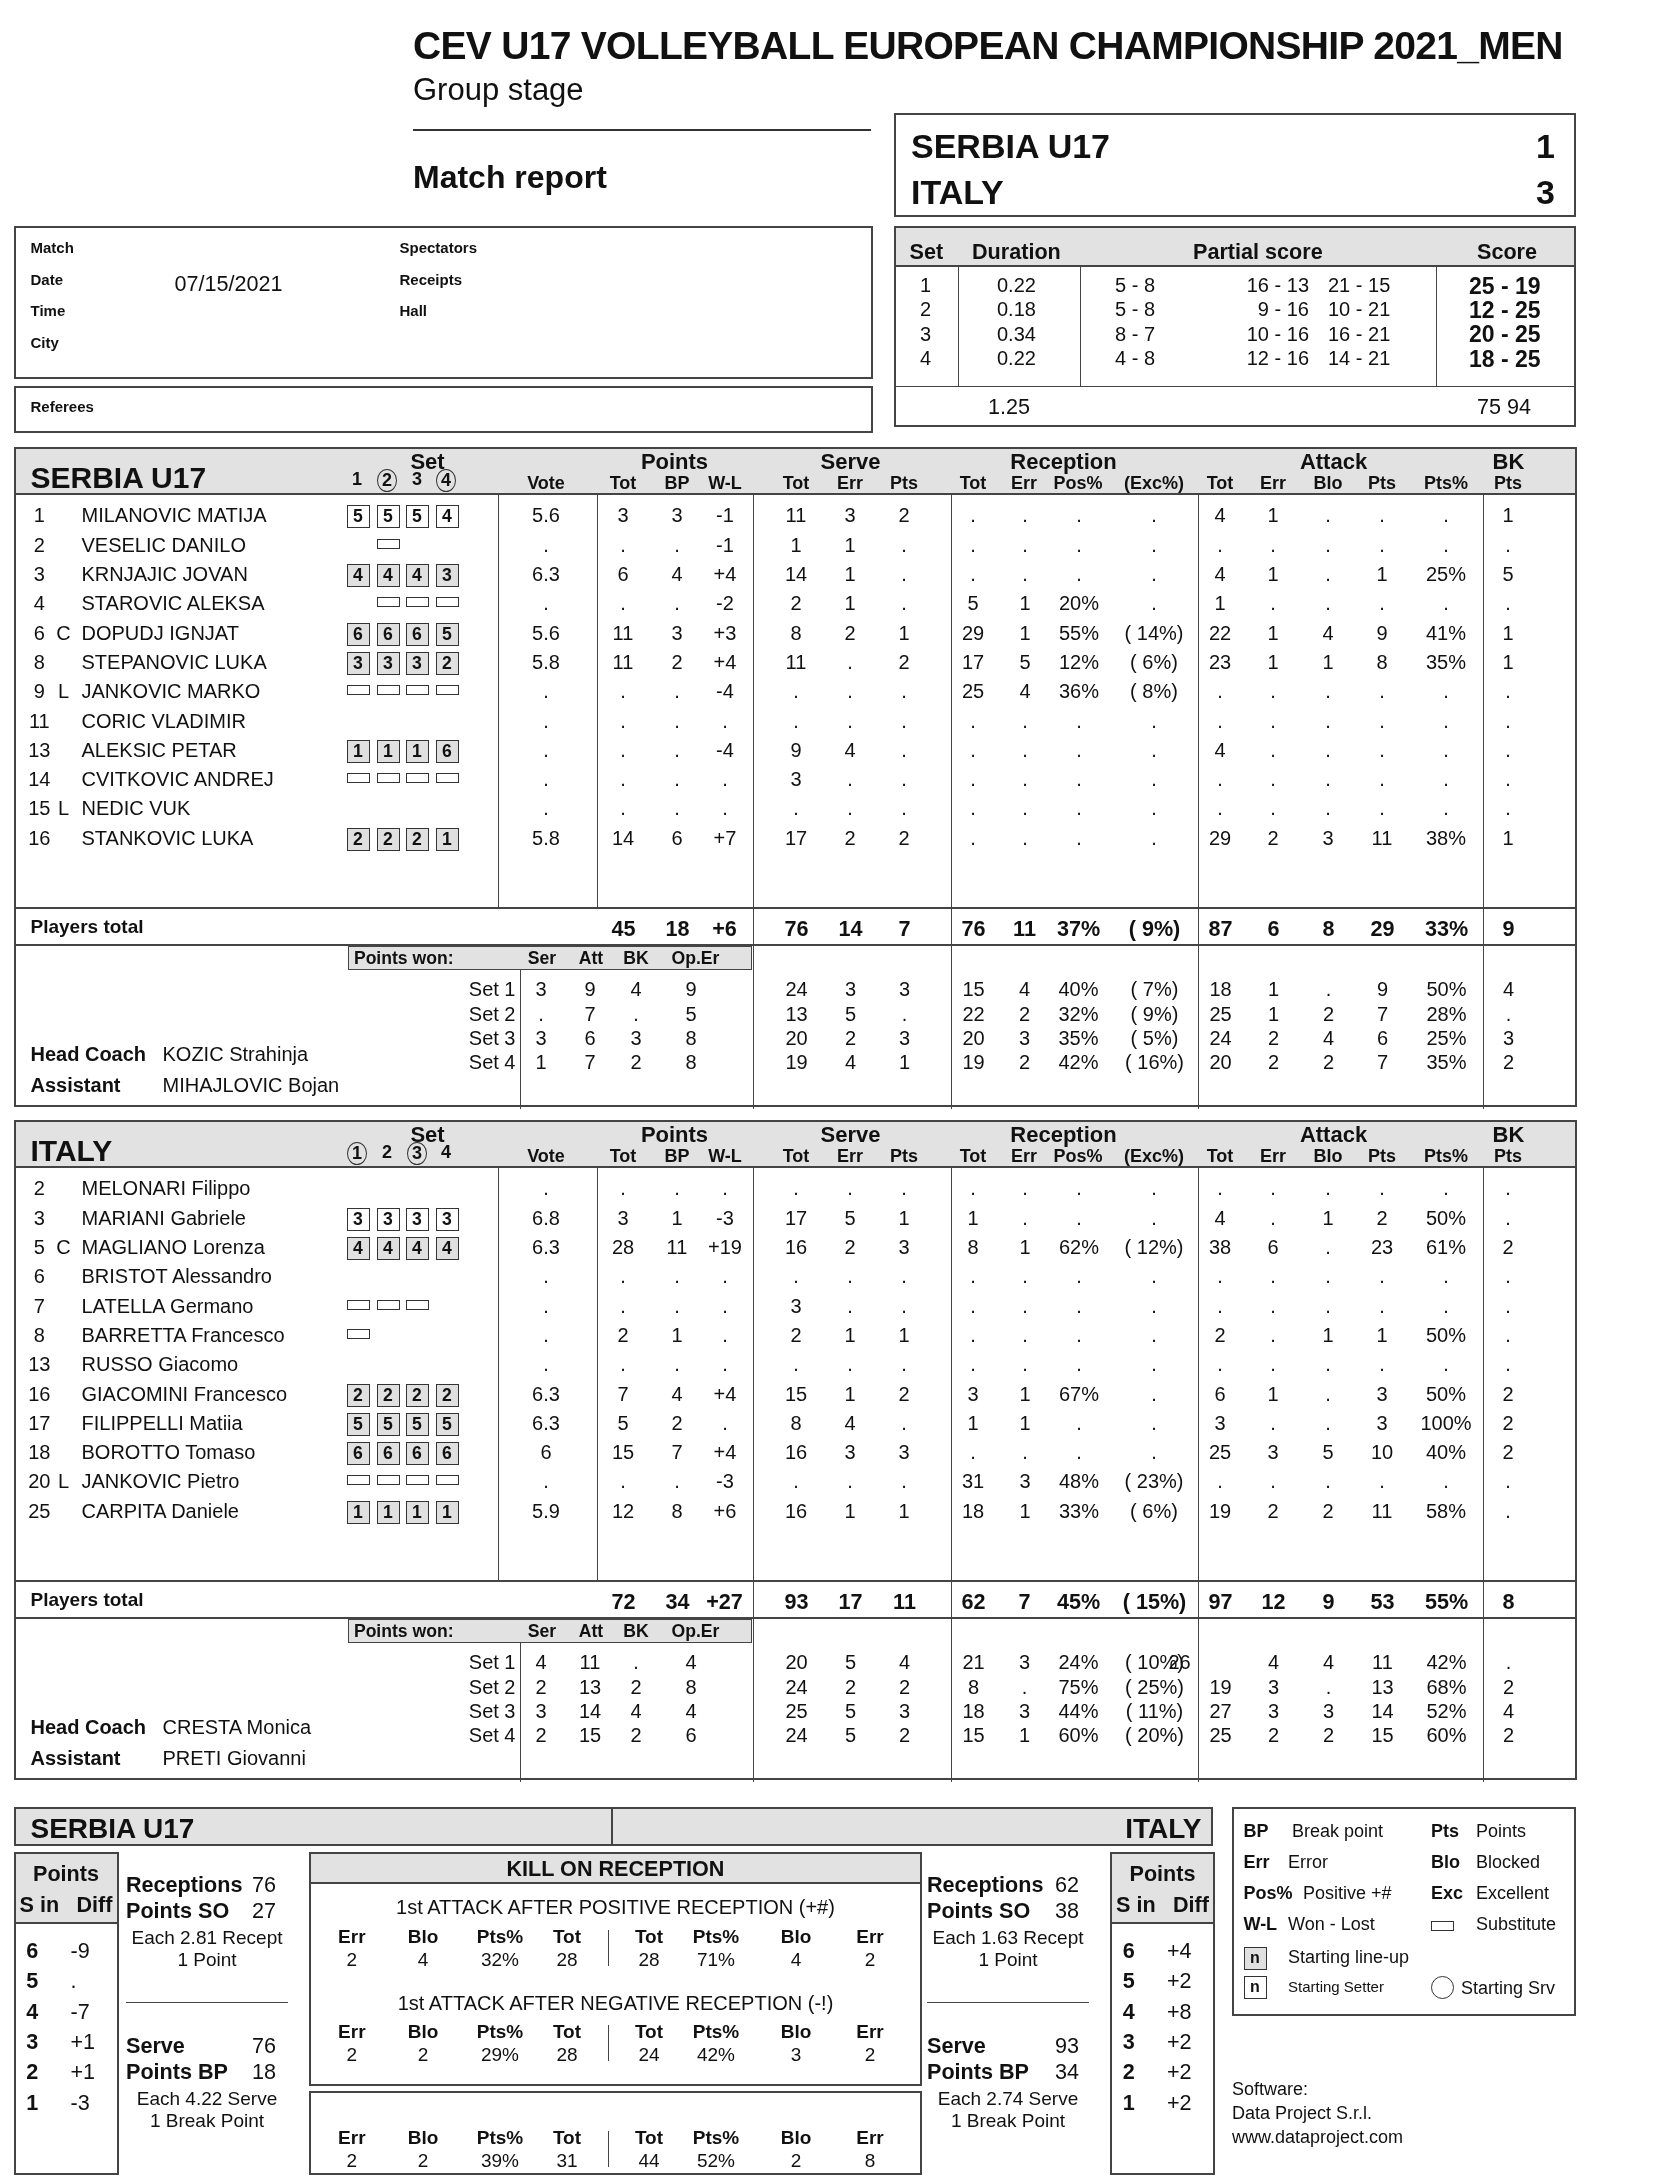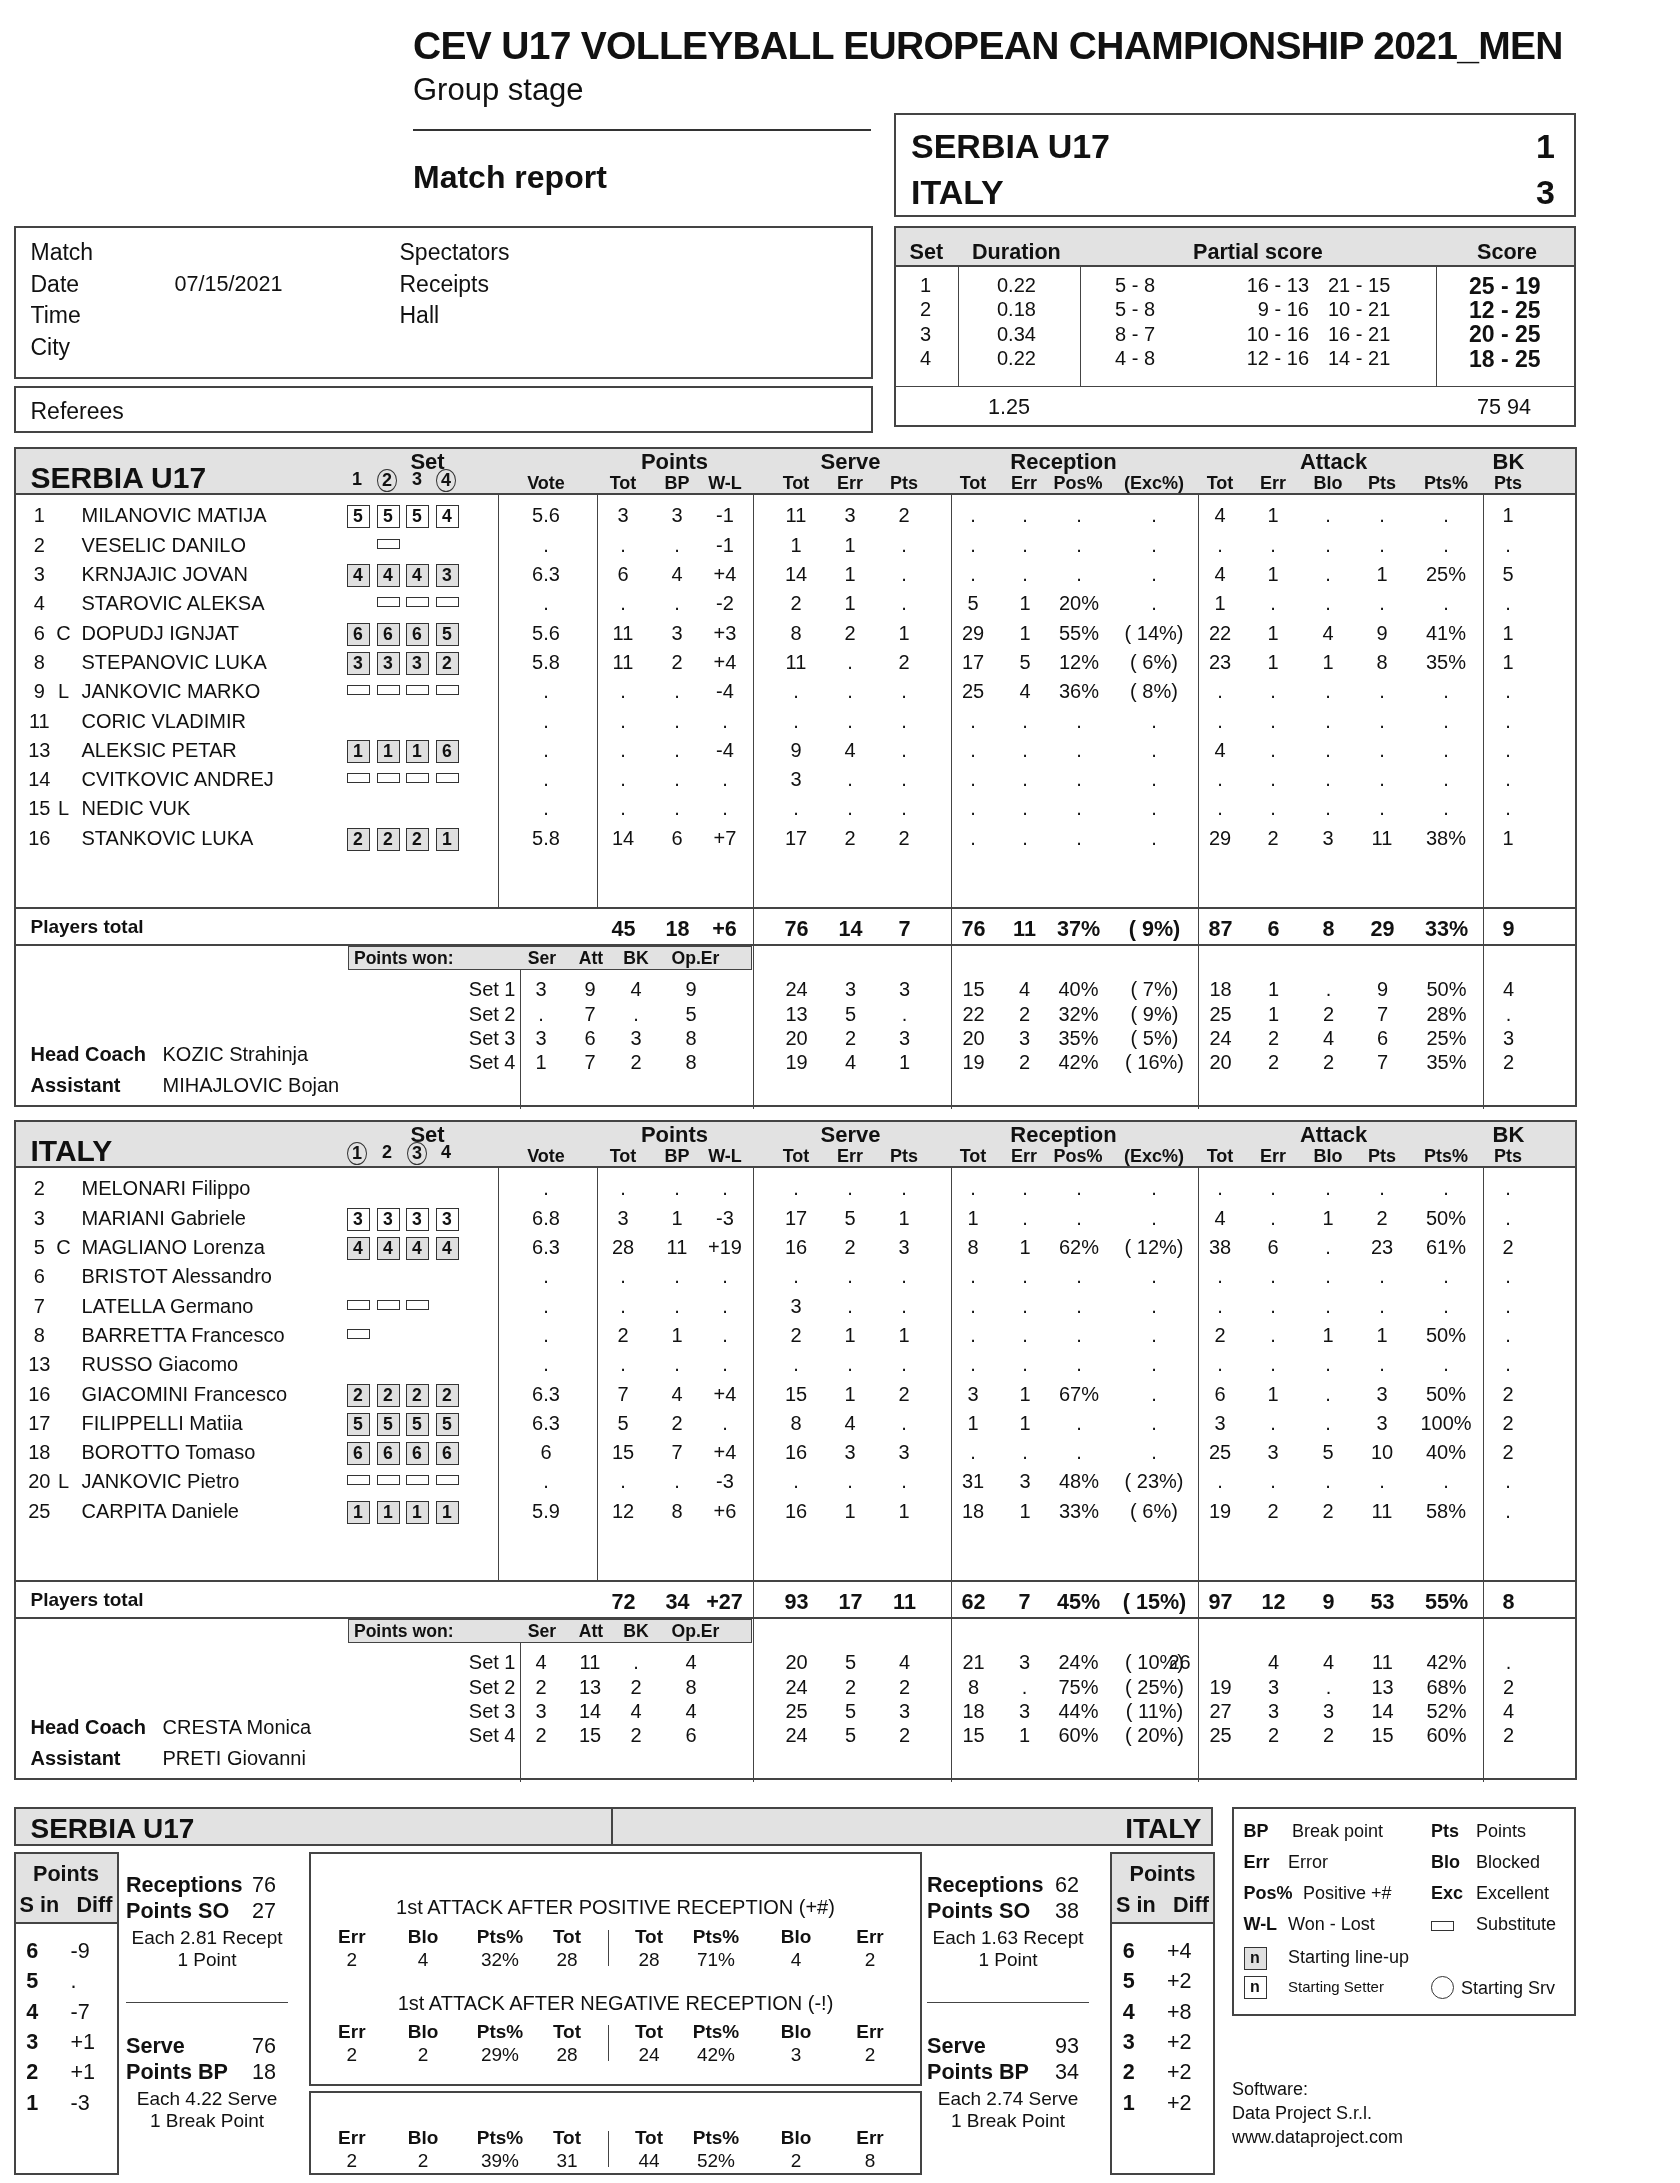--- a/index.html
+++ b/index.html
@@ -12,21 +12,21 @@
   #title { left: 413px; top: 24px; font-size: 39px; font-weight: bold; letter-spacing: -0.7px; }
   #subtitle { left: 413px; top: 72px; font-size: 31px; }
   #title-rule { left: 413px; top: 129px; width: 458px; height: 2px; background: #333; }
   #match-report { left: 413px; top: 159px; font-size: 32px; font-weight: bold; }
 
   #score-box { left: 894px; top: 113px; width: 682px; height: 104px; }
   .score-team { position: absolute; left: 15px; font-size: 34px; font-weight: bold; }
   .score-val { position: absolute; right: 19px; font-size: 34px; font-weight: bold; }
 
   #info-box { left: 13.5px; top: 226px; width: 859px; height: 153px; }
-  .info-label { position: absolute; font-size: 23px; font-weight: normal; }
+  .info-label { position: absolute; font-size: 15px; font-weight: bold; }
   .info-val { position: absolute; font-size: 21.6px; }
   #ref-box { left: 13.5px; top: 386px; width: 859px; height: 47px; }
 
   #sets-box { left: 894px; top: 226px; width: 682px; height: 201px; }
   #sets-head { position: absolute; left: 0; top: 0; width: 100%; height: 39px; border-bottom: 2px solid #444; }
   .sh { position: absolute; top: 10.8px; font-size: 21.6px; font-weight: bold; }
   .sc { position: absolute; font-size: 20px; }
   .scb { position: absolute; font-size: 23px; font-weight: bold; }
   .vline { position: absolute; width: 1.4px; background: #444; }
   .hline { position: absolute; height: 1.4px; background: #444; }
@@ -1130,20 +1130,21 @@
 </div>
 <div class="hline" style="left:927px;top:2002px;width:162px"></div>
 <div class="stat-block" style="left:927px;top:2033px;width:162px">
   <div><b>Serve</b> <span style="position:absolute;left:128px">93</span></div>
   <div><b>Points BP</b> <span style="position:absolute;left:128px">34</span></div>
   <div style="font-size:19px;text-align:center;margin-top:2.7px">Each 2.74 Serve</div>
   <div style="font-size:19px;text-align:center">1 Break Point</div>
 </div>
 
 <div class="kill-box" style="left:309px;top:1852px;width:613px;height:234px">
+  <div class="kill-head">KILL ON RECEPTION</div>
   <div style="position:absolute;left:0;top:42px;width:100%;text-align:center;font-size:20px">1st ATTACK AFTER POSITIVE RECEPTION (+#)</div>
   <div id="kill-pos" style="position:absolute;left:0;top:72px;width:100%;height:54px">
       <div class="kc kh" style="left:6.8px;top:0">Err</div>
       <div class="kc kh" style="left:78px;top:0">Blo</div>
       <div class="kc kh" style="left:155px;top:0">Pts%</div>
       <div class="kc kh" style="left:222px;top:0">Tot</div>
       <div class="kc kh" style="left:304px;top:0">Tot</div>
       <div class="kc kh" style="left:371px;top:0">Pts%</div>
       <div class="kc kh" style="left:451px;top:0">Blo</div>
       <div class="kc kh" style="left:525px;top:0">Err</div>

